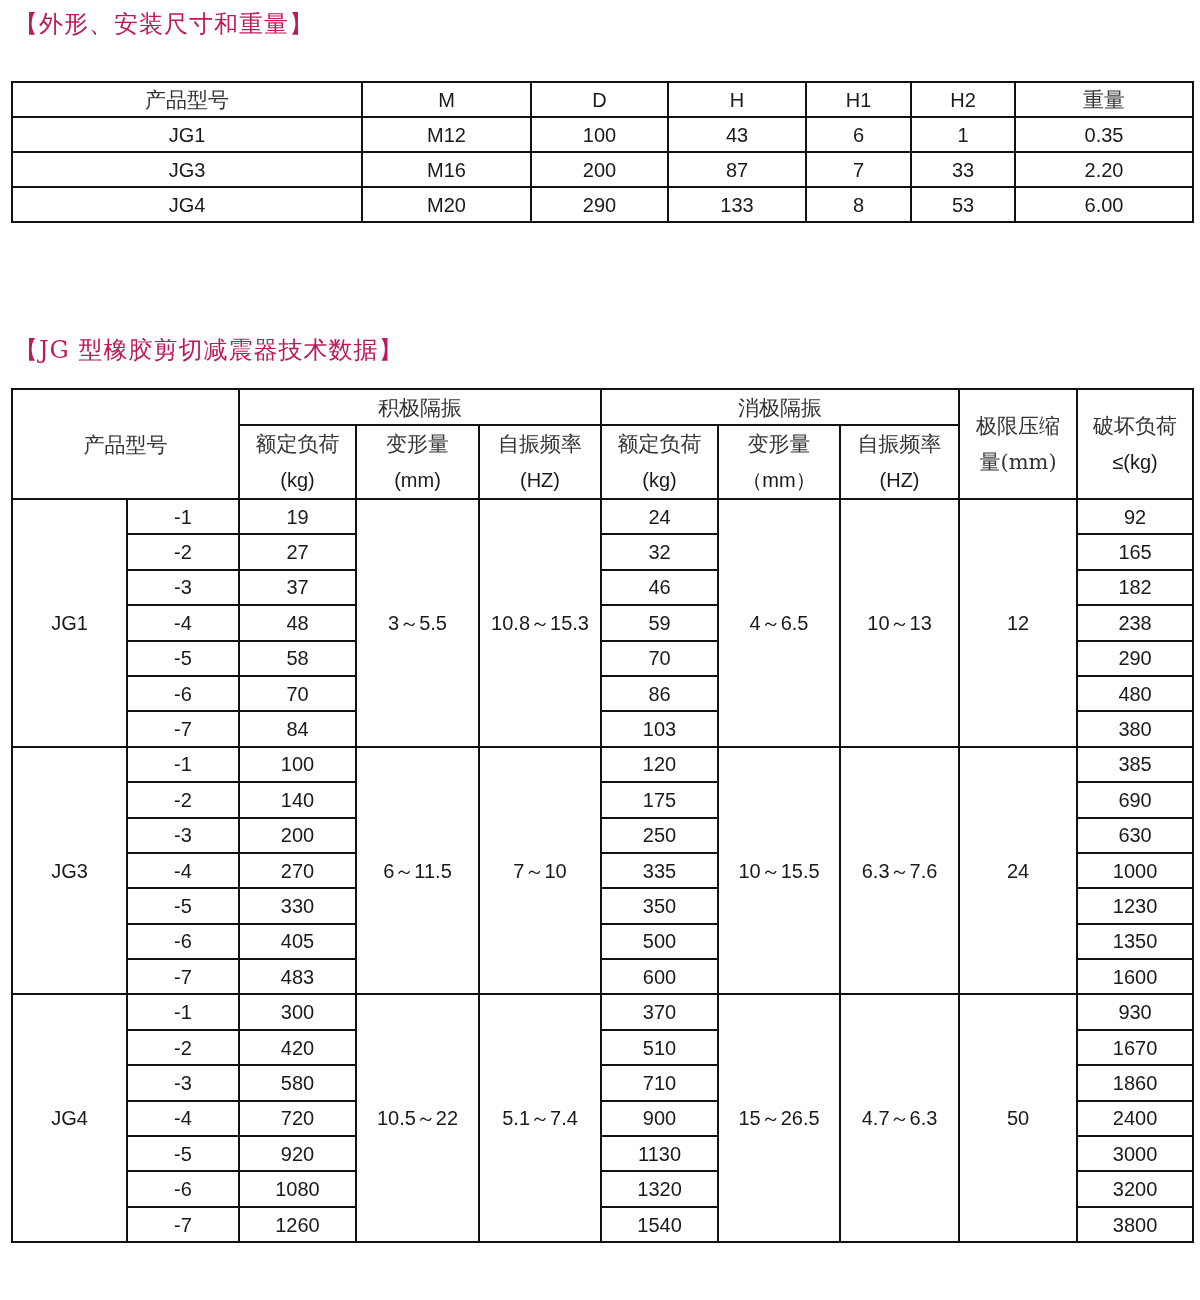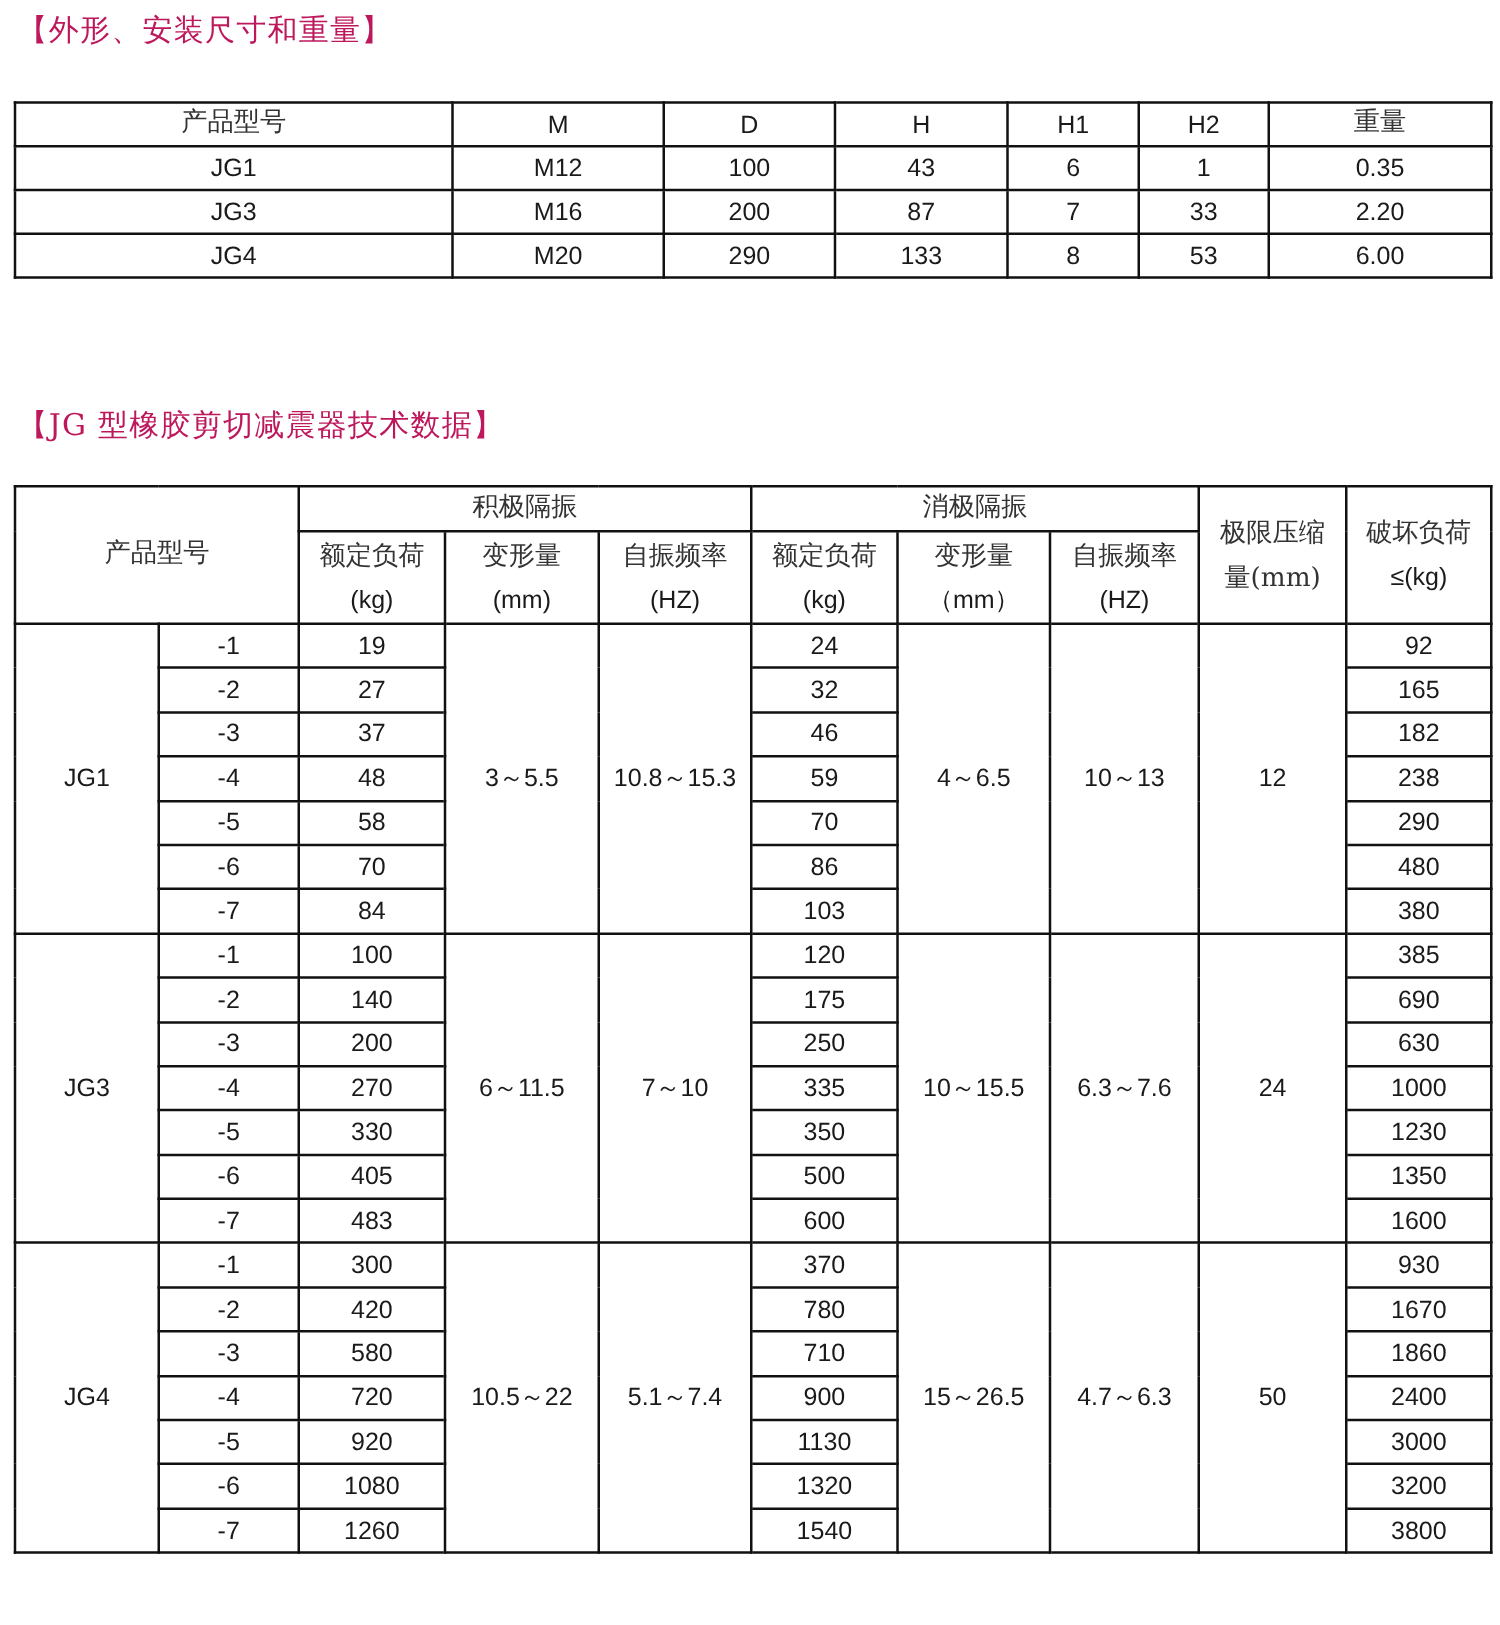--- a/index.html
+++ b/index.html
@@ -1,25 +1,25 @@
 <!DOCTYPE html>
 <html><head>
 <meta charset="utf-8">
 <style>
   html, body { margin: 0; padding: 0; background: #ffffff; }
   body { width: 1200px; height: 1300px; position: relative; overflow: hidden;
          font-family: "Liberation Sans", "DejaVu Sans", sans-serif; color: #1a1a1a; }
   .section-title { position: absolute; left: 14px; font-family: "DejaVu Serif", "Liberation Serif", serif;
                    font-size: 24px; color: #be185d; letter-spacing: 1px; white-space: nowrap; }
   #title1 { top: 8px; }
-  #title2 { top: 324px; }
+  #title2 { top: 334px; }
   table { position: absolute; border-collapse: collapse; table-layout: fixed; }
   td { border: 2px solid #111; text-align: center; vertical-align: middle; padding: 0;
        font-size: 20px; line-height: 1; white-space: nowrap; overflow: hidden; }
-  td.cjk { font-family: Liberation Mono, monospace; color: #333; font-size: 21px; }
+  td.cjk { font-family: Liberation Sans, sans-serif; color: #333; font-size: 21px; }
   td.hdr2 { line-height: 36px; font-size: 20px; }
   .cjk-line { font-family: "DejaVu Serif", "Liberation Serif", serif; color: #333; font-size: 21px; }
   #dims-table { left: 11px; top: 81px; width: 1181px; }
   #dims-table td { height: 33px; }
   #tech-table { left: 11px; top: 388px; width: 1181px; }
   #tech-table tr.data td { height: 33.4px; }
 </style>
 </head>
 <body>
 
@@ -236,21 +236,21 @@
         <td rowspan="7">5.1～7.4</td>
         <td>370</td>
         <td rowspan="7">15～26.5</td>
         <td rowspan="7">4.7～6.3</td>
         <td rowspan="7">50</td>
         <td>930</td>
       </tr>
       <tr class="data">
         <td>-2</td>
         <td>420</td>
-        <td>780</td>
+        <td>510</td>
         <td>1670</td>
       </tr>
       <tr class="data">
         <td>-3</td>
         <td>580</td>
         <td>710</td>
         <td>1860</td>
       </tr>
       <tr class="data">
         <td>-4</td>

